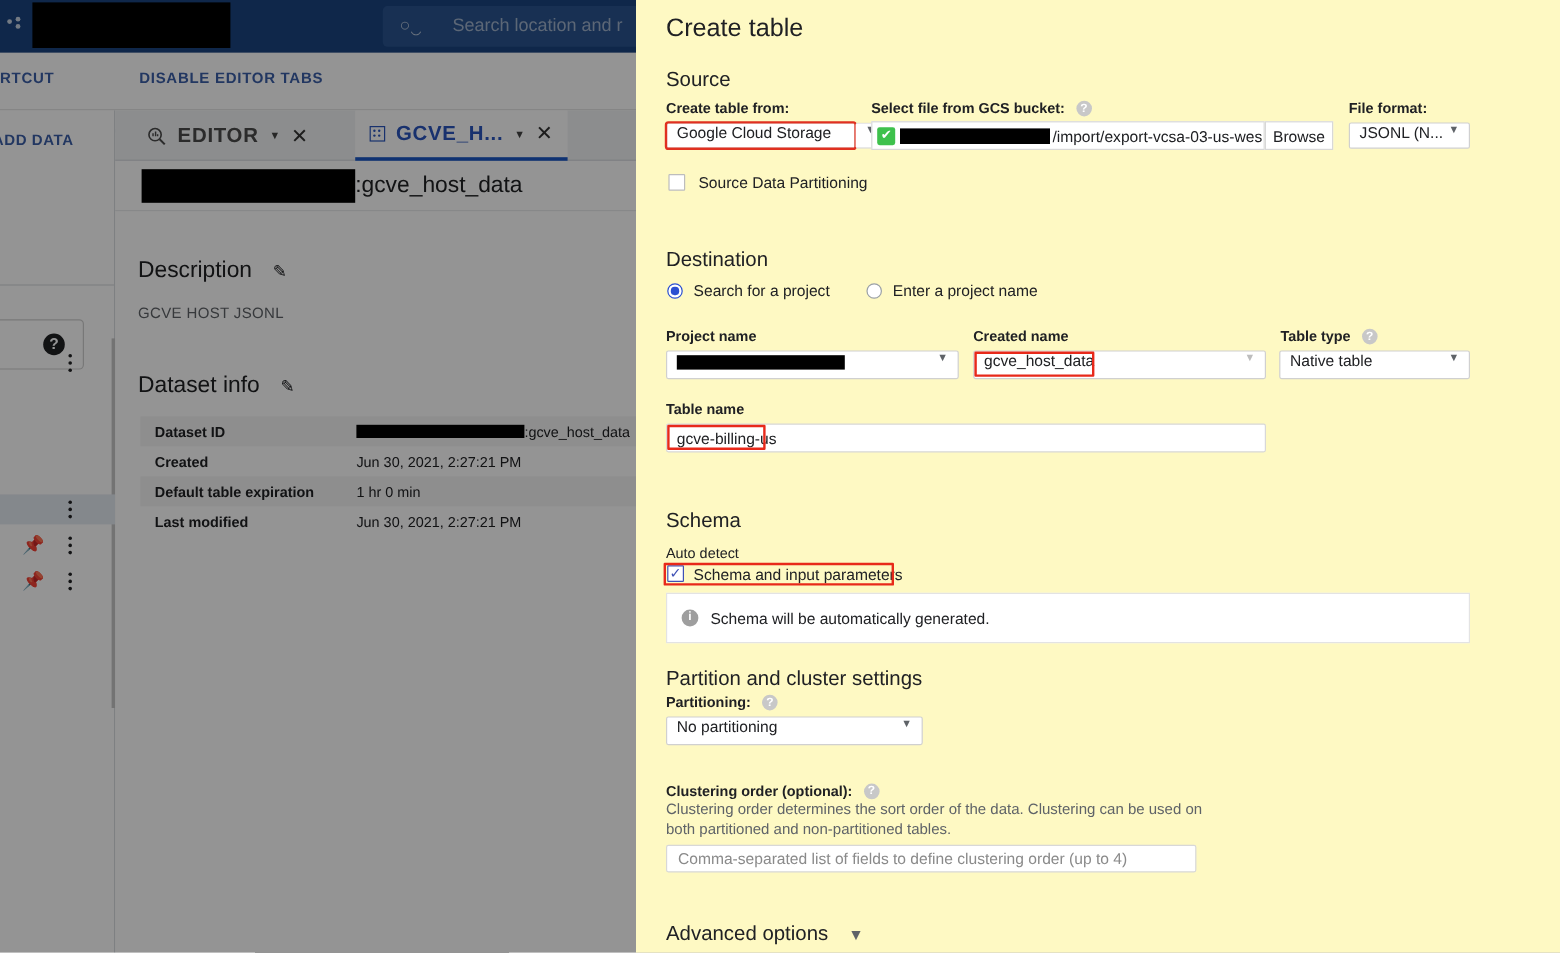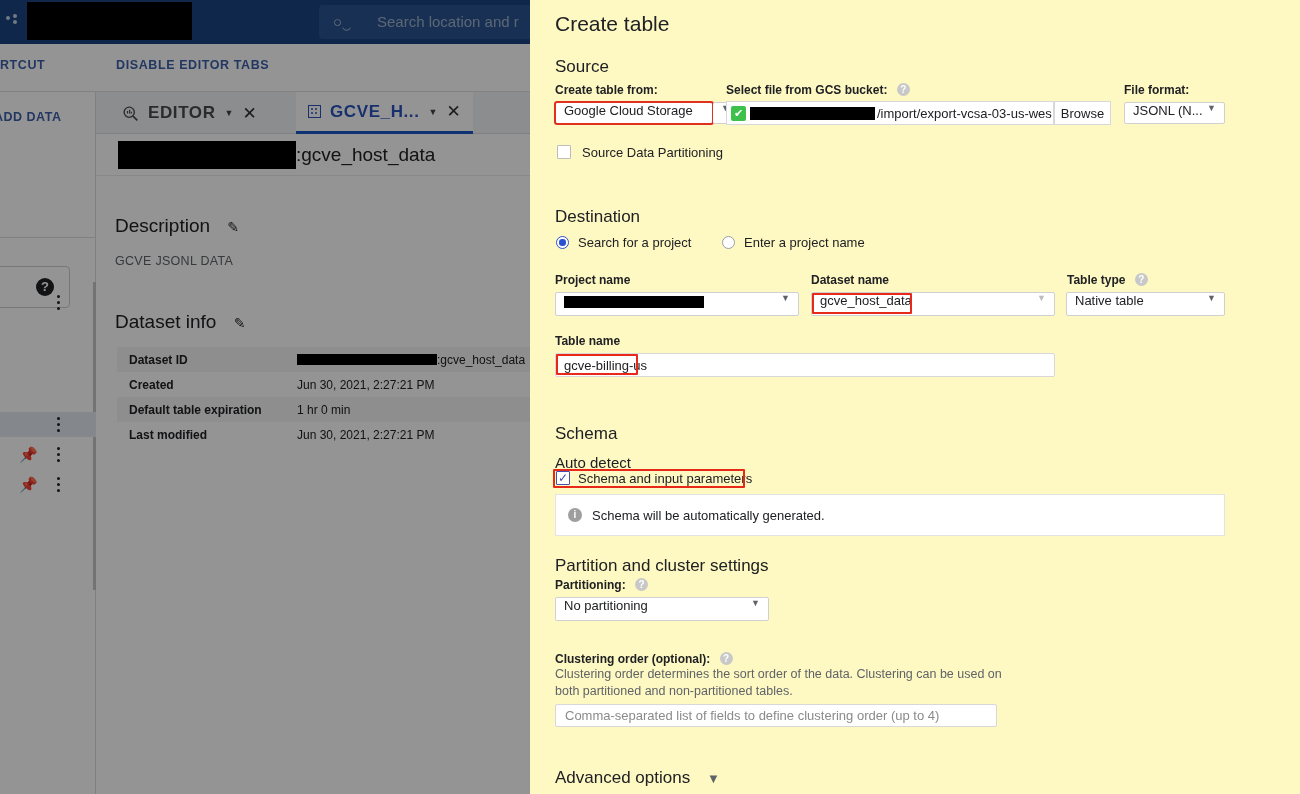--- a/index.html
+++ b/index.html
@@ -330,21 +330,21 @@
       <div class="breadcrumb-row">
         <span class="redact bc-redact"></span>
         <span class="bc-text">:gcve_host_data</span>
       </div>
     </div>
 
     <div class="desc-h">
       <span>Description</span>
       <span class="edit-pencil">✎</span>
     </div>
-    <div class="desc-val">GCVE JSONL DATA</div>
+    <div class="desc-val">GCVE HOST JSONL</div>
 
     <div class="dsinfo-h">
       <span>Dataset info</span>
       <span class="edit-pencil">✎</span>
     </div>
 
     <table class="dsinfo">
       <tbody>
           <tr>
         <td class="k">Dataset ID</td>
@@ -408,21 +408,21 @@
     <div class="lbl-n" style="left:48px; top:235px;">Search for a project</div>
     <div class="radio" style="left:192px; top:236px;"></div>
     <div class="lbl-n" style="left:214px; top:235px;">Enter a project name</div>
 
     <div class="lbl" style="left:25px; top:273px;">Project name</div>
     <div class="sel-box" style="left:25px; top:292px; width:244px; height:24px;">
       <span class="v"><span class="redact" style="width:140px;height:12px;"></span></span>
       <span class="caret">▼</span>
     </div>
 
-    <div class="lbl" style="left:281px; top:273px;">Dataset name</div>
+    <div class="lbl" style="left:281px; top:273px;">Created name</div>
     <div class="sel-box" style="left:281px; top:292px; width:244px; height:24px;">
       <span class="v">gcve_host_data</span>
       <span class="caret" style="color:#bdbdbd">▼</span>
     </div>
     <div class="redbox-inner" style="left:282px; top:293px; width:100px; height:21px;"></div>
 
     <div class="lbl" style="left:537px; top:273px;">
       <span>Table type</span>
       <span class="help-q" style="margin-left:6px;">?</span>
     </div>
@@ -431,21 +431,21 @@
       <span class="caret">▼</span>
     </div>
 
     <div class="lbl" style="left:25px; top:334px;">Table name</div>
     <div class="txt-box" style="left:25px; top:353px; width:500px; height:24px;">
       <span class="v">gcve-billing-us</span>
     </div>
     <div class="redbox-inner" style="left:26px; top:354px; width:82px; height:21px;"></div>
 
     <div class="sec-h" style="left:25px; top:424px;">Schema</div>
-    <div class="lbl-n" style="left:25px; top:454px; font-size:15px;">Auto detect</div>
+    <div class="lbl-n" style="left:25px; top:454px; font-size:12px;">Auto detect</div>
     <div class="cbox on" style="left:26px; top:471px;">✓</div>
     <div class="lbl-n" style="left:48px; top:471px;">Schema and input parameters</div>
     <div class="redbox-inner" style="left:23px; top:469px; width:192px; height:19px;"></div>
 
     <div class="info-banner" style="left:25px;">
       <span class="info-ico">i</span>
       <span class="info-txt">Schema will be automatically generated.</span>
     </div>
 
     <div class="sec-h" style="left:25px; top:556px;">Partition and cluster settings</div>

